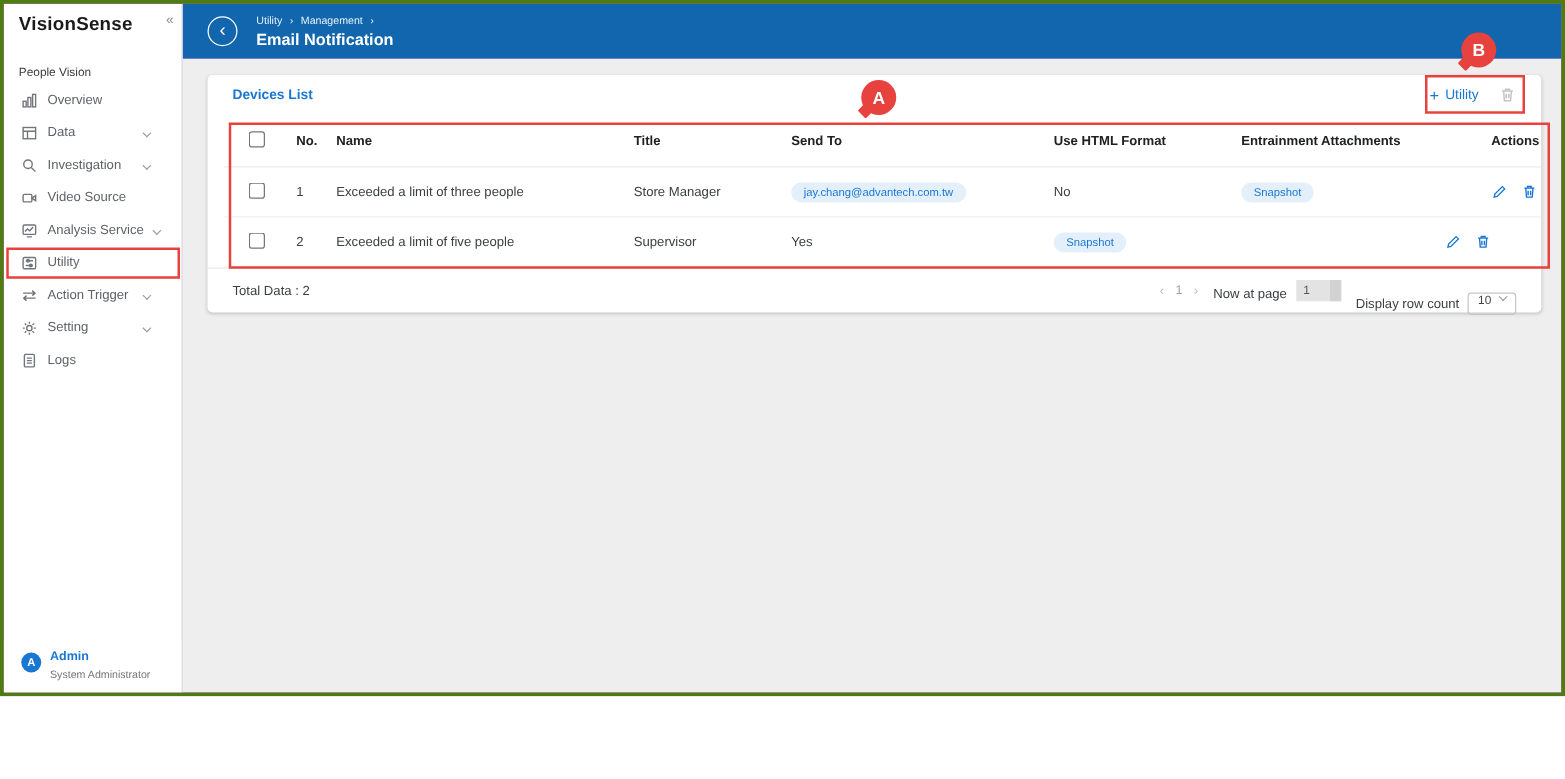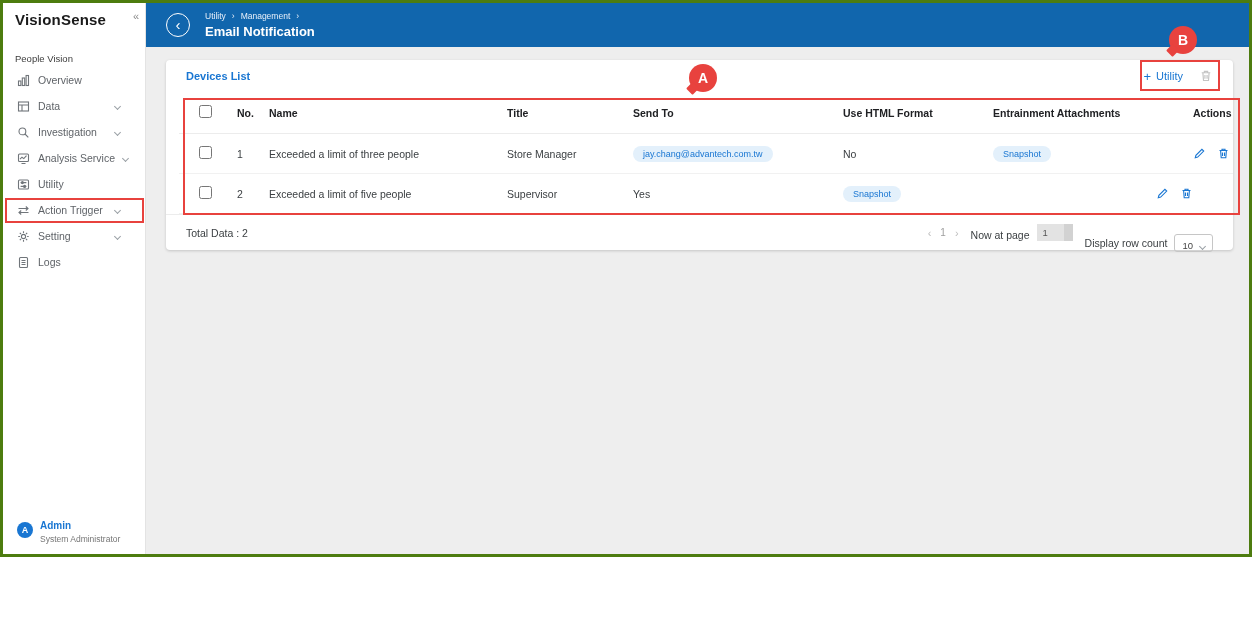--- a/index.html
+++ b/index.html
@@ -50,21 +50,21 @@
 
   .foot { height:36px; display:flex; align-items:center; justify-content:space-between; padding:0 20px; border-top:1px solid #ececec; font-size:10.5px; color:#3c4043; }
   .foot-right { display:flex; align-items:center; gap:12px; }
   .pg { color:#bdbdbd; font-size:11px; display:flex; gap:9px; align-items:center; }
   .pg .arrow { cursor:pointer; }
   .pg .num { color:#9e9e9e; font-size:10px; }
   .page-group { display:flex; align-items:flex-end; gap:7px; }
   .page-box { width:36px; height:17px; background:#e3e3e3; display:flex; align-items:center; font-size:9.5px; color:#555; padding-left:6px; position:relative; cursor:text; }
   .page-box::after { content:""; position:absolute; right:0; top:0; bottom:0; width:9px; background:#d2d2d2; }
   .count-group { display:flex; align-items:center; gap:7px;margin-top:20px; }
-  .count-select { height:18px; border:1px solid #c6c6c6; border-radius:3px; display:flex; align-items:flex-end; gap:7px; padding:0 7px; font-size:9.5px; color:#444; cursor:pointer; }
+  .count-select { height:18px; border:1px solid #c6c6c6; border-radius:3px; display:flex; align-items:flex-start; gap:7px; padding:0 7px; font-size:9.5px; color:#444; cursor:pointer; }
   .count-select .chev { margin:0 0 2px 0; }
 
   
   .ann-box { position:absolute; border:2px solid #e8423e; pointer-events:none; z-index:5; }
   .ann-utility   { left:2px;    top:195px; width:139px;  height:25px; }
   .ann-table     { left:180px;  top:95px;  width:1057px; height:117px; }
   .ann-create    { left:1137px; top:57px;  width:80px;   height:31px; }
   .balloon { position:absolute; width:28px; height:28px; background:#e8423e; border-radius:50%; color:#fff; font-weight:bold; font-size:14px; display:flex; align-items:center; justify-content:center; z-index:6; pointer-events:none; }
   .balloon::after { content:""; position:absolute; left:-1px; bottom:-1px; width:9px; height:9px; background:#e8423e; transform:rotate(45deg); border-radius:1px; z-index:-1; }
   .balloon-a { left:686px; top:61px; }
@@ -107,20 +107,29 @@
       </div>
       <div class="nav-item">
         <svg class="ic" width="13" height="13" viewBox="0 0 13 13">
             <g fill="none" stroke="#70757a" stroke-width="1.1">
               <circle cx="5.4" cy="5.4" r="3.4"></circle>
               <path d="M8 8l3.3 3.3"></path>
             </g>
           </svg>
         <span class="lbl">Investigation</span>
         <span class="chev"></span>
+      </div>
+      <div class="nav-item">
+        <svg class="ic" width="13" height="13" viewBox="0 0 13 13">
+            <g fill="none" stroke="#70757a" stroke-width="1.1">
+              <rect x="1.5" y="3.5" width="7" height="6" rx="1"></rect>
+              <path d="M8.5 6.5l3-2v4z"></path>
+            </g>
+          </svg>
+        <span class="lbl">Video Source</span>
       </div>
       <div class="nav-item">
         <svg class="ic" width="13" height="13" viewBox="0 0 13 13">
             <g fill="none" stroke="#70757a" stroke-width="1.1">
               <rect x="1.5" y="2" width="10" height="7.5" rx="1"></rect>
               <path d="M3 7.2l2-2 1.8 1.4 2.7-3M4.5 11.5h4"></path>
             </g>
           </svg>
         <span class="lbl">Analysis Service</span>
         <span class="chev"></span>

